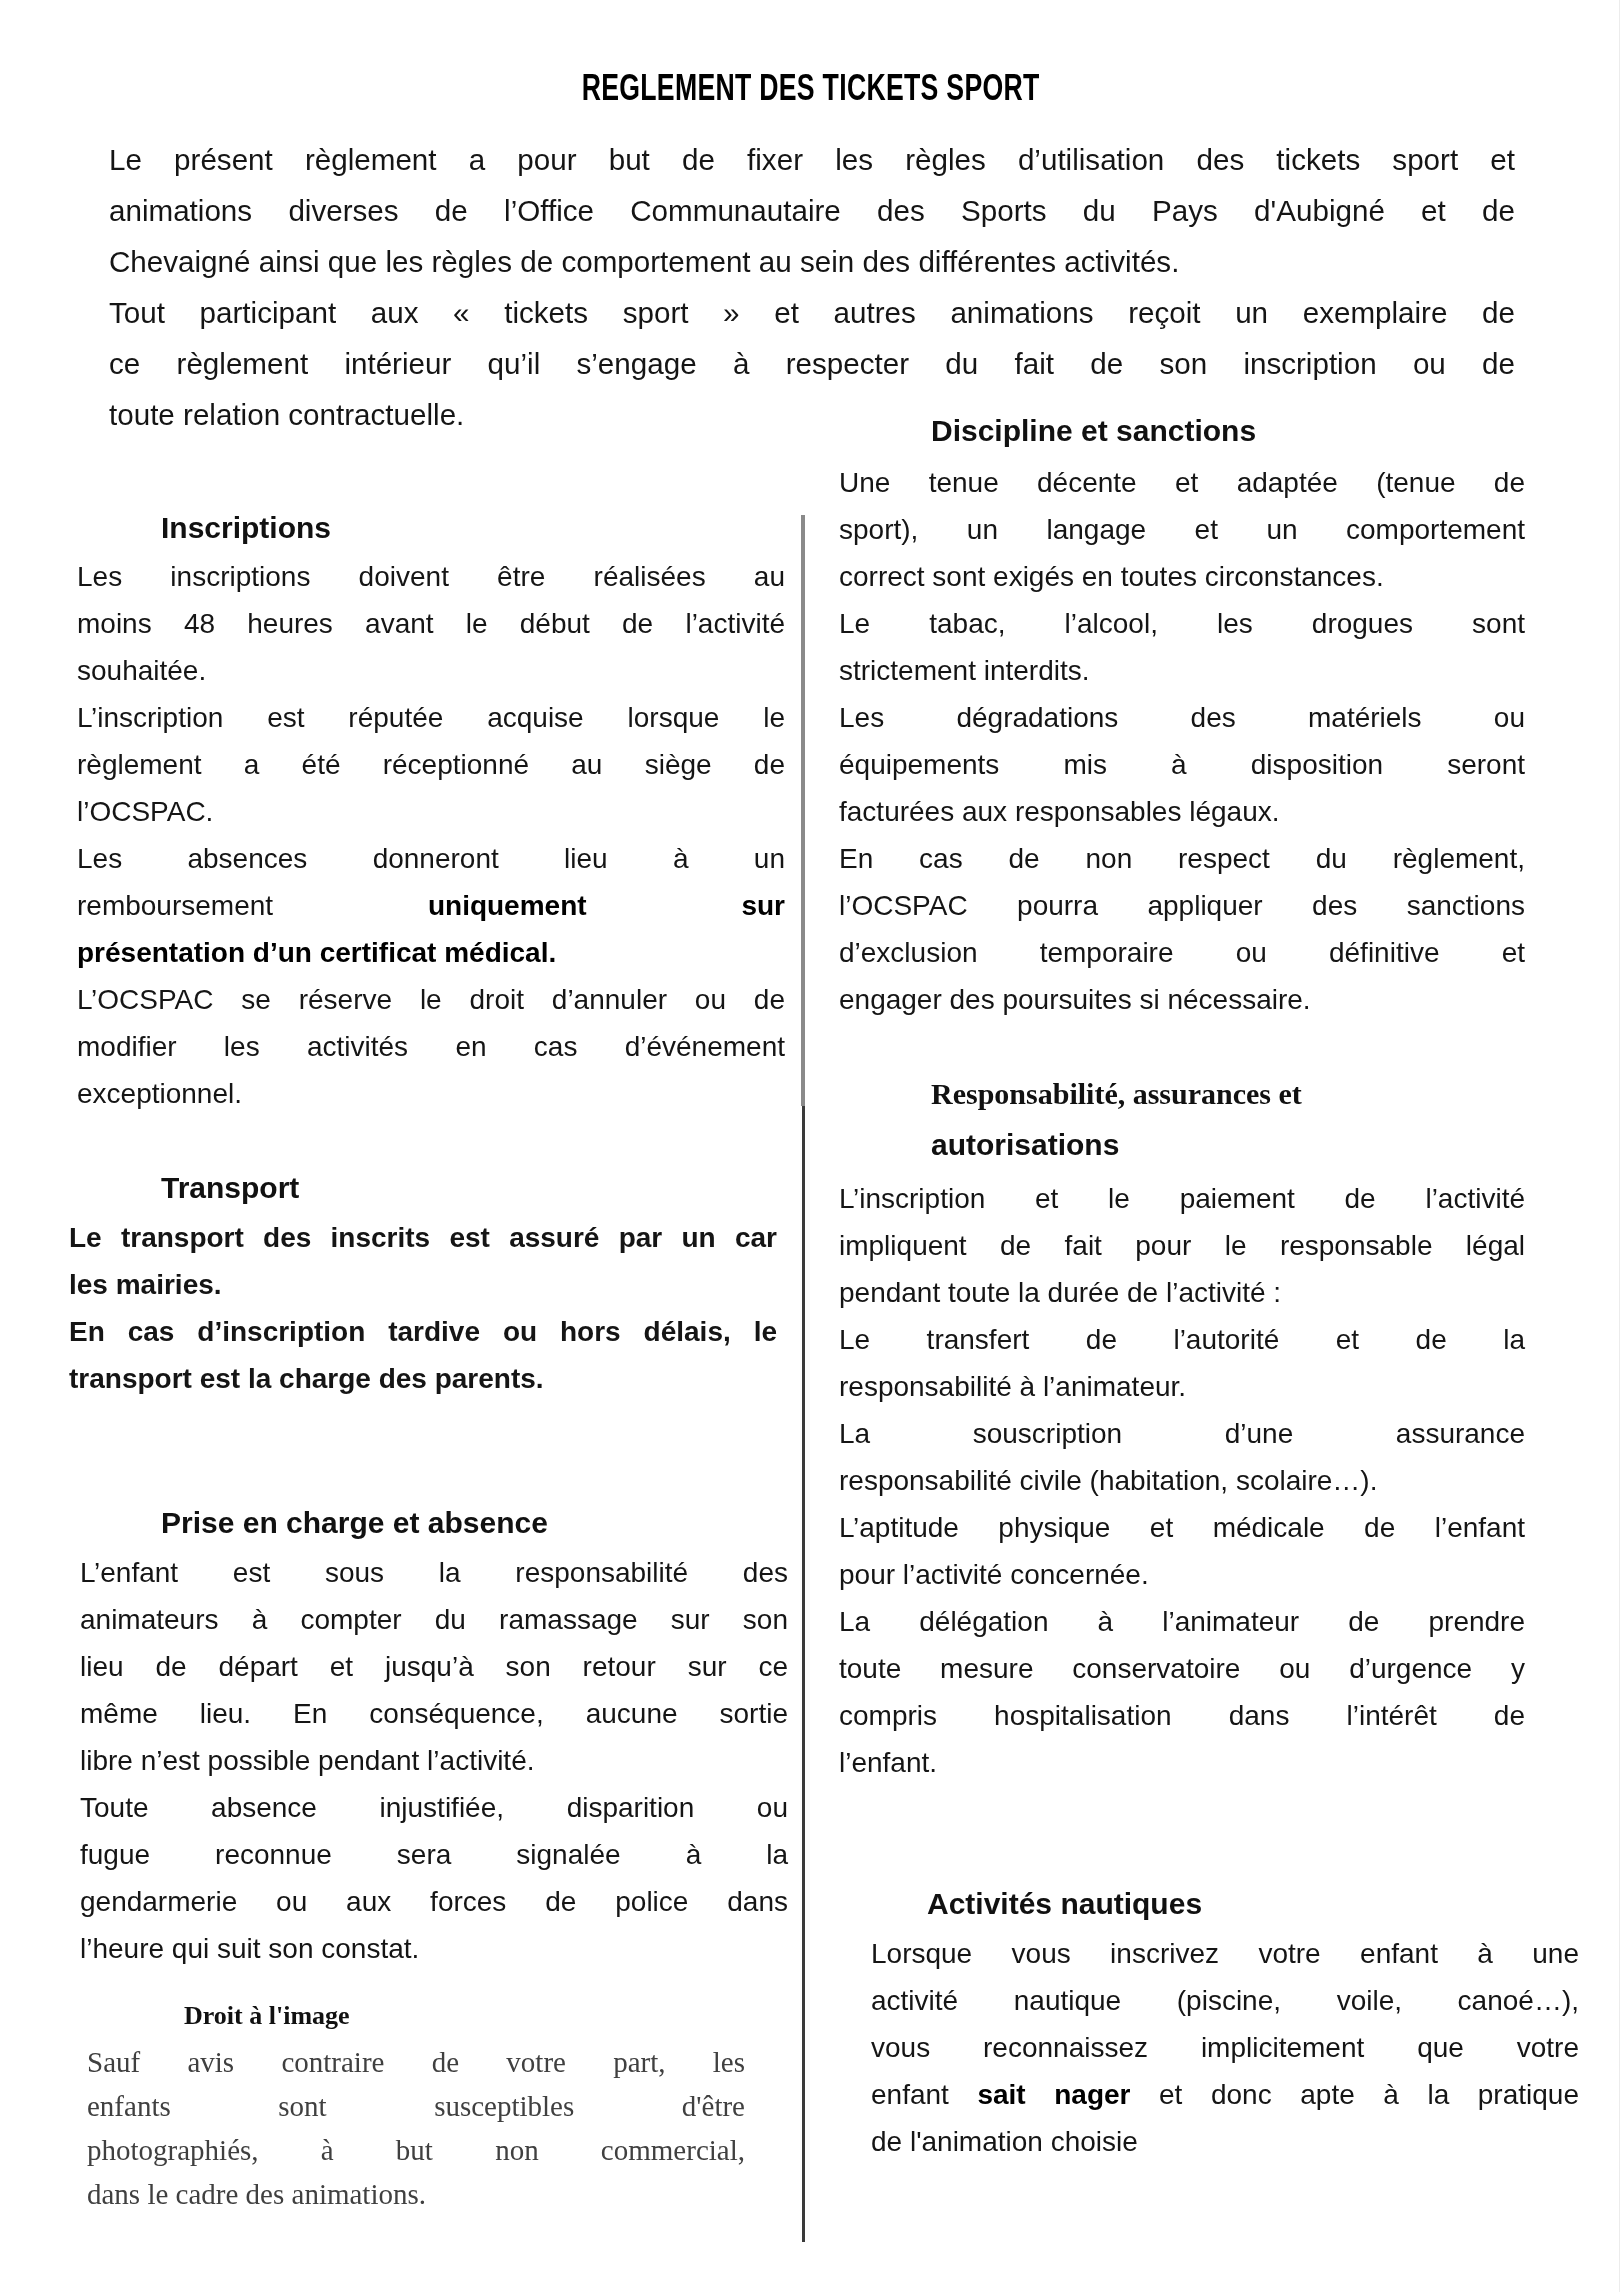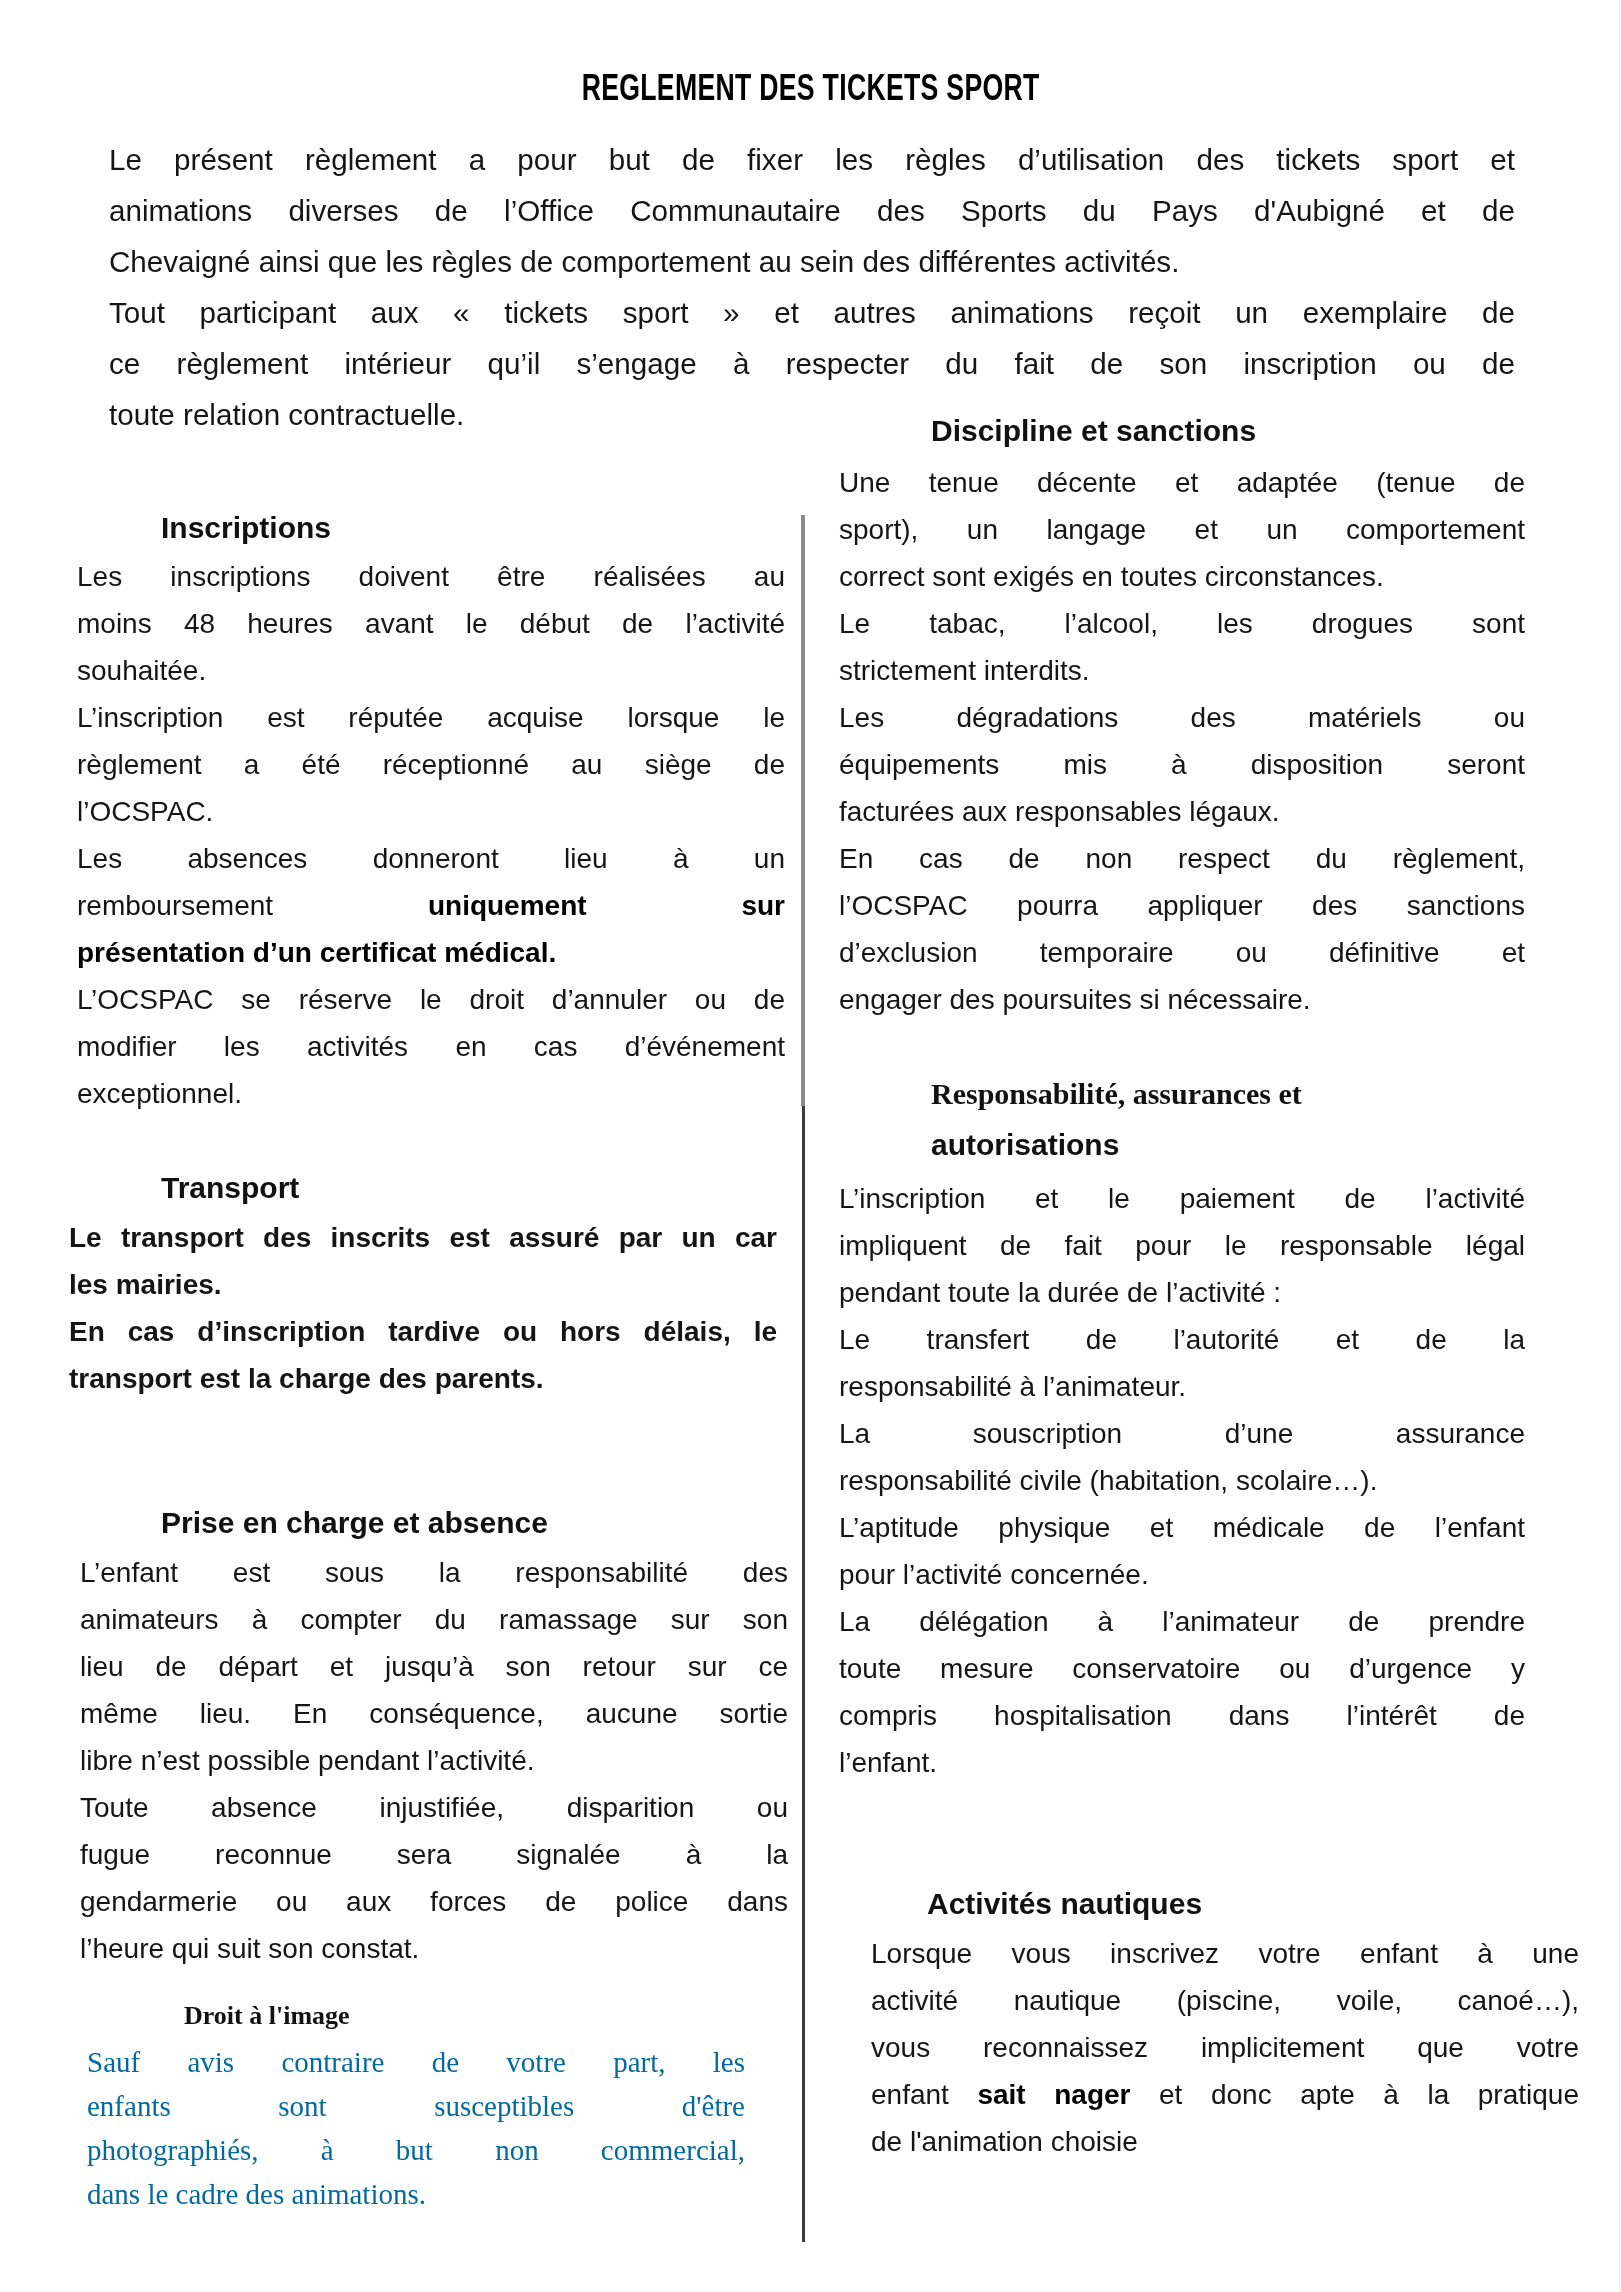--- a/index.html
+++ b/index.html
@@ -17,21 +17,21 @@
     text-align: justify; text-align-last: justify; white-space: nowrap; overflow: visible;
     color: #151515;
   }
   .line.last { text-align-last: left; }
   .line b { font-weight: bold; color: #000; }
   .intro .line { height: 51px; line-height: 51px; font-size: 29.6px; }
   .heading {
     position: absolute; font-family: "Liberation Sans", sans-serif; font-weight: bold;
     font-size: 30px; line-height: 52px; color: #111; white-space: nowrap;
   }
-  .serif .line { font-family: "Liberation Serif", serif; font-size: 29px; height: 44px; line-height: 44px; color: #0369a1; }
+  .serif .line { font-family: "Liberation Serif", serif; font-size: 29px; height: 44px; line-height: 44px; color: #404040; }
   .heading.serif-h { font-family: "Liberation Serif", serif; font-size: 26px; }
   .divider-top { position: absolute; left: 801px; top: 515px; width: 3.6px; height: 591px; background: #8a8a8a; }
   .divider-bottom { position: absolute; left: 802px; top: 1106px; width: 2.7px; height: 1136px; background: #3a3a3a; }
 </style>
 </head>
 <body>
 
 <div class="page-edge"></div>
 
 <h1 class="title" style="margin:0;">REGLEMENT DES TICKETS SPORT</h1>

